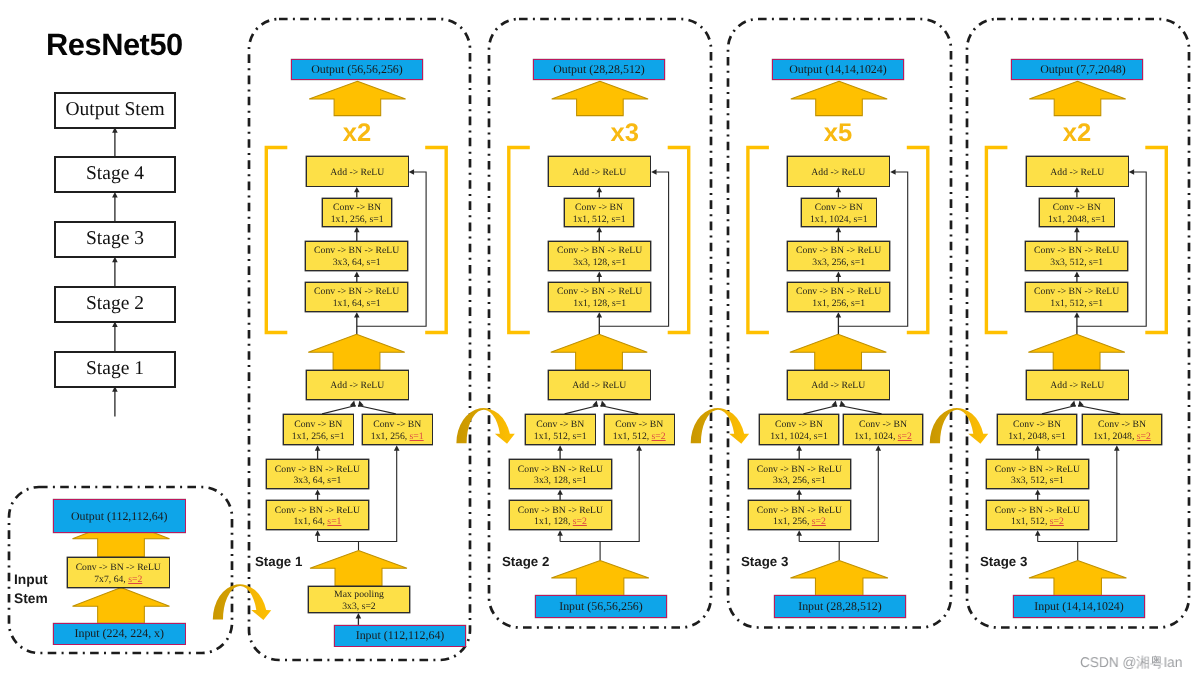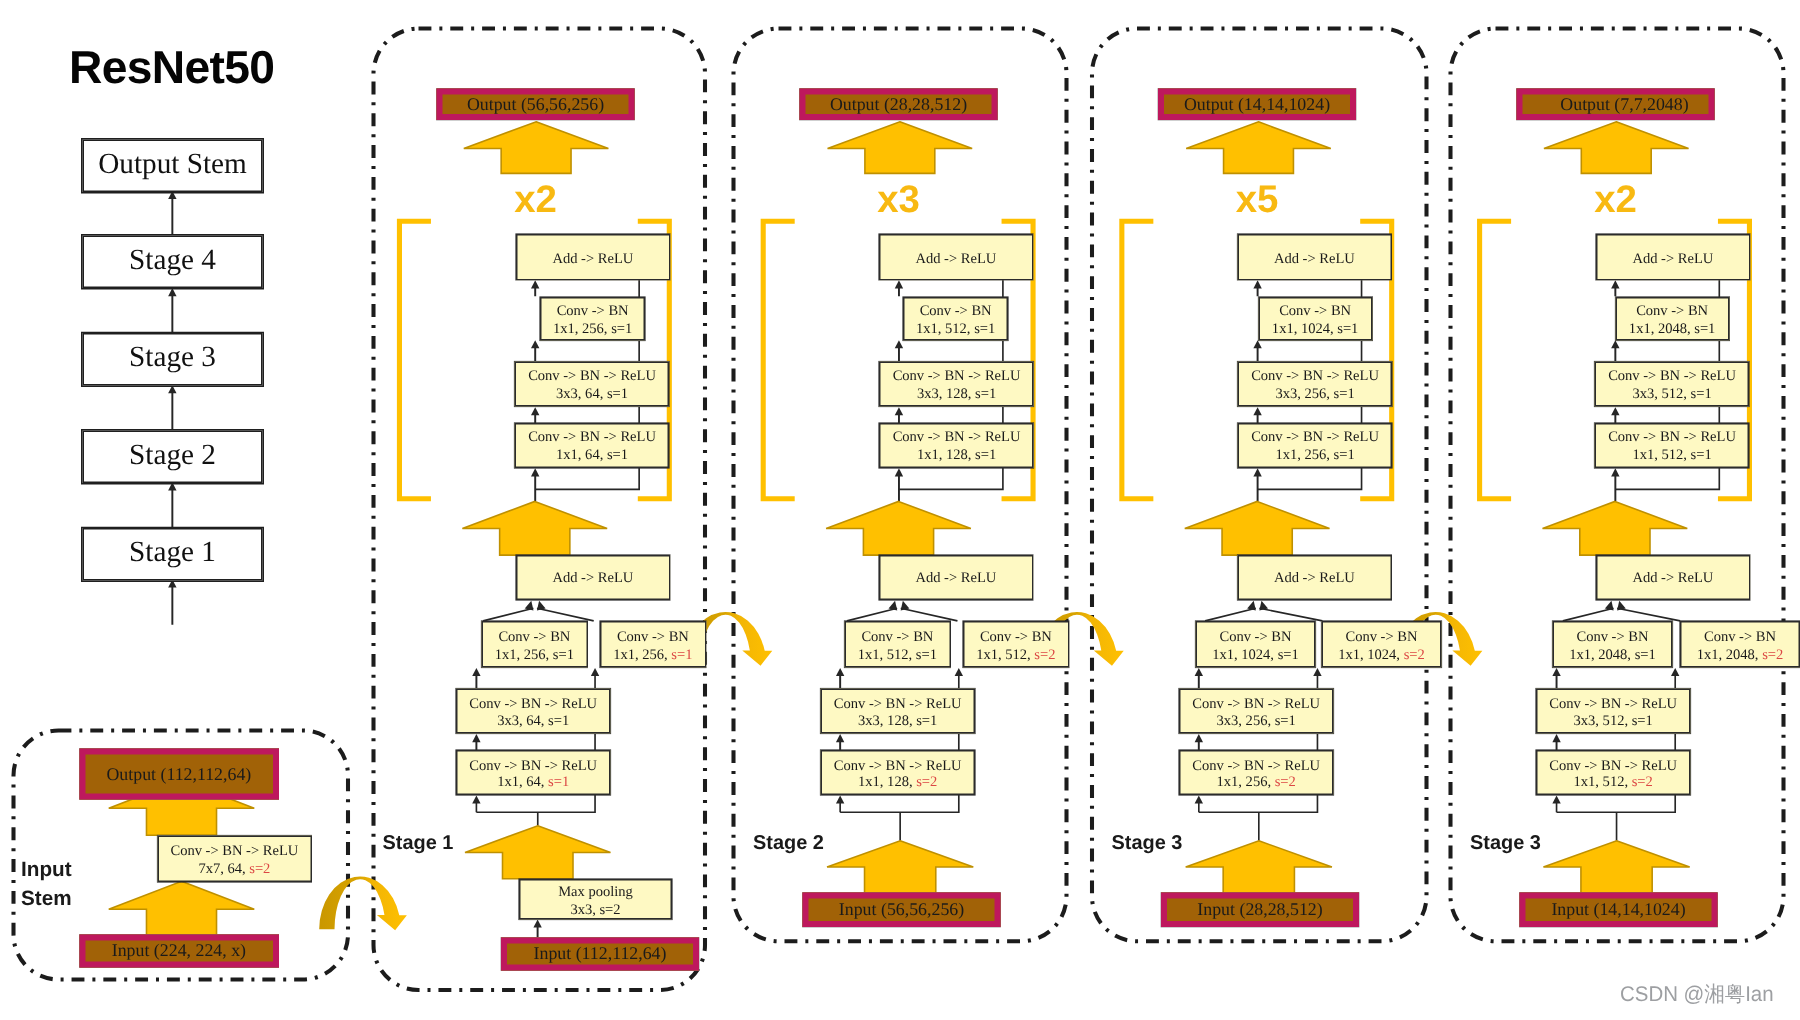--- a/index.html
+++ b/index.html
@@ -2,28 +2,28 @@
 <html><head>
 <meta charset="utf-8">
 <title>ResNet50</title>
 <style>
   html,body{margin:0;padding:0;background:#ffffff;}
   body{width:1200px;height:680px;overflow:hidden;font-family:"Liberation Serif",serif;
       -webkit-font-smoothing:antialiased;text-rendering:geometricPrecision;}
   #root{position:relative;width:1200px;height:680px;background:#fff;}
   .abs{position:absolute;box-sizing:border-box;will-change:transform;}
 
-  .wbox{background:#fef9c3;border:1px solid #2b2b2b;box-shadow:0 0 0 0.4px #2b2b2b;display:flex;flex-direction:column;
+  .wbox{background:#fde047;border:1px solid #2b2b2b;box-shadow:0 0 0 0.4px #2b2b2b;display:flex;flex-direction:column;
         align-items:center;justify-content:center;text-align:center;
-        font-size:9.7px;line-height:11.9px;color:#1a1a1a;letter-spacing:0px;padding-top:2.6px;margin-left:38px;}
-  .gbox{background:#a16207;border:4px solid #be185d;box-shadow:0 0 0 0.25px #7f7f7f;display:flex;align-items:center;
+        font-size:9.7px;line-height:11.9px;color:#1a1a1a;letter-spacing:0px;padding-top:2.6px;}
+  .gbox{background:#0ea5e9;border:1px solid #be185d;box-shadow:0 0 0 0.25px #7f7f7f;display:flex;align-items:center;
         justify-content:center;text-align:center;font-size:11.9px;color:#1a1a1a;}
   .bigbox{background:#fff;border:1px solid #1f1f1f;box-shadow:0 0 0 1px #1f1f1f;display:flex;align-items:center;
         justify-content:center;text-align:center;font-size:19.5px;color:#111;}
-  .s2{color:#dc4744;}
+  .s2{color:#dc4744;text-decoration:underline;}
   .title{font-family:"Liberation Sans",sans-serif;font-weight:bold;font-size:30.8px;color:#050505;
         letter-spacing:-0.45px;line-height:1;}
   .stagelbl{font-family:"Liberation Sans",sans-serif;font-weight:bold;font-size:13.3px;color:#1a1a1a;line-height:1;}
   .xlbl{font-family:"Liberation Sans",sans-serif;font-weight:bold;font-size:25.6px;color:#F8B912;line-height:1;}
   .wm{font-family:"Liberation Sans",sans-serif;font-size:14.2px;color:#9d9fa2;white-space:nowrap;
       transform:scaleX(0.96);transform-origin:0 0;line-height:1;}
   .stemlbl{font-family:"Liberation Sans",sans-serif;font-weight:bold;font-size:13.8px;color:#1a1a1a;line-height:18.5px;}
   svg.layer{position:absolute;left:0;top:0;width:1200px;height:680px;overflow:visible;pointer-events:none;}
 </style>
 </head>
@@ -249,21 +249,21 @@
       <span>Conv -&gt; BN -&gt; ReLU</span>
       <span><span>1x1, 64, </span><span class="s2">s=1</span></span>
     </div>
     <div class="abs wbox" style="left:307.5px;top:585.9px;width:102px;height:27.1px;">
       <span>Max pooling</span>
       <span><span>3x3, s=2</span></span>
     </div>
     <div class="abs gbox" style="left:292.4px;top:625.4px;width:132px;height:21.6px;margin-left:42px;">Input (112,112,64)</div>
     <div class="abs stagelbl" style="left:255.3px;top:554.5px;width:80px;text-align:left;">Stage 1</div>
     <div class="abs gbox" style="left:533.3px;top:58.5px;width:132px;height:21px;">Output (28,28,512)</div>
-    <div class="abs xlbl" style="left:559.3px;top:121.4px;width:80px;text-align:center;">x3</div>
+    <div class="abs xlbl" style="left:559.3px;top:121.4px;width:80px;text-align:right;">x3</div>
     <div class="abs wbox" style="left:548.05px;top:156.3px;width:102.5px;height:30.6px;">
       <span>Add -&gt; ReLU</span>
     </div>
     <div class="abs wbox" style="left:564.1999999999999px;top:197.5px;width:70.2px;height:29.3px;">
       <span>Conv -&gt; BN</span>
       <span><span>1x1, 512, s=1</span></span>
     </div>
     <div class="abs wbox" style="left:547.5999999999999px;top:241.3px;width:103.4px;height:30.2px;">
       <span>Conv -&gt; BN -&gt; ReLU</span>
       <span><span>3x3, 128, s=1</span></span>

